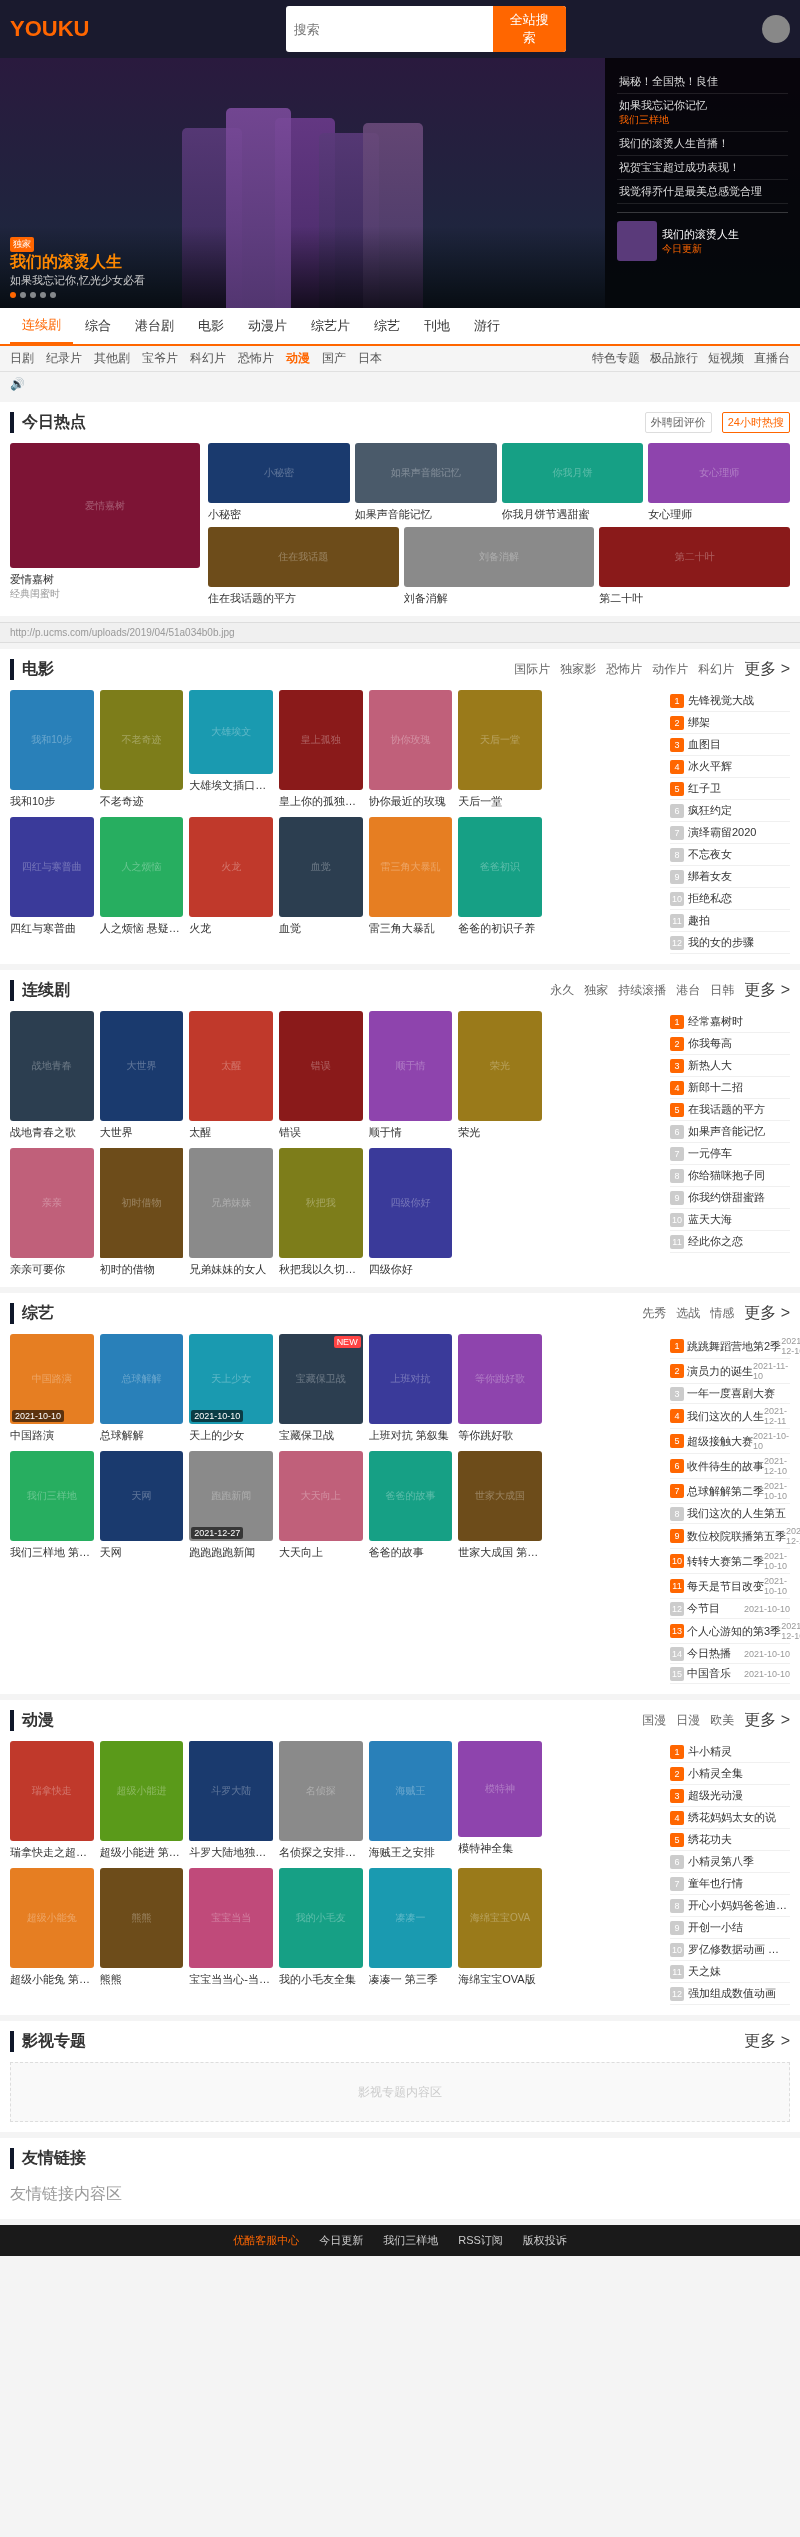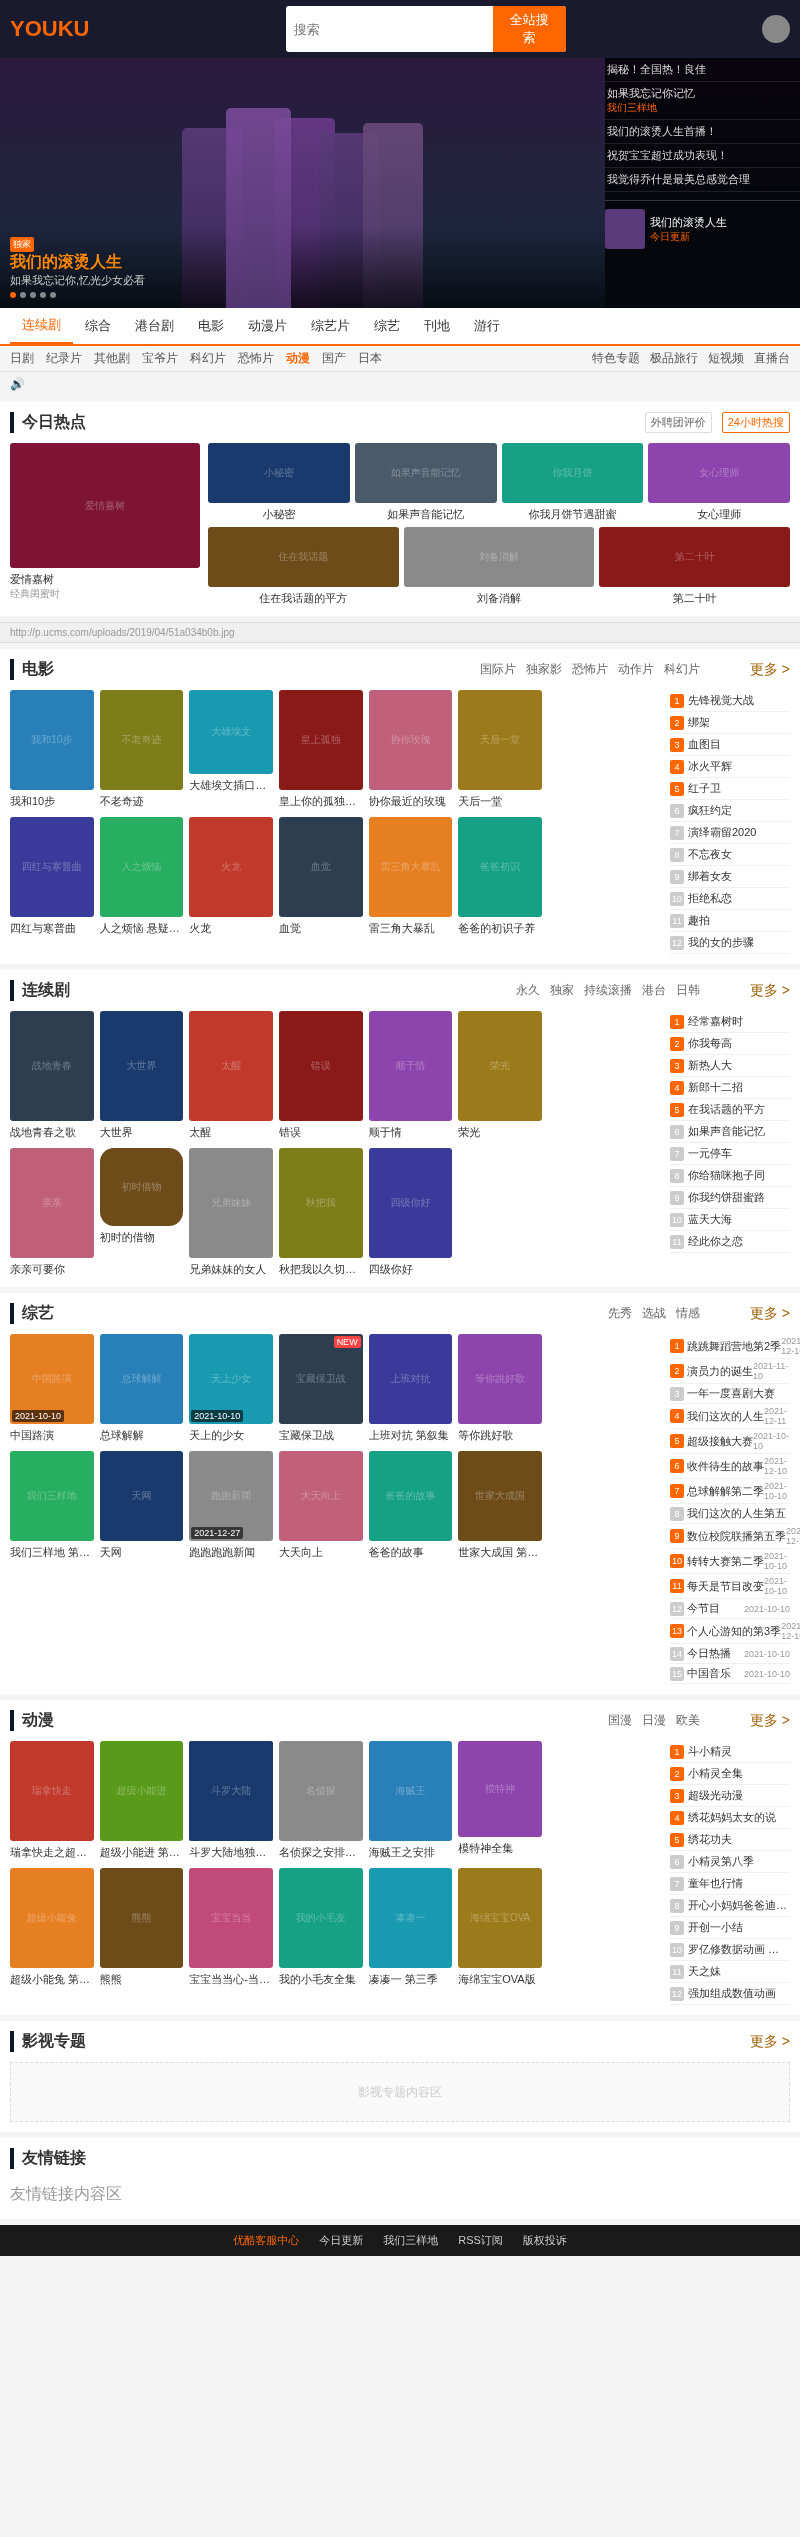--- a/index.html
+++ b/index.html
@@ -21,21 +21,21 @@
     
     
     .volume-icon { padding: 5px 10px; color: #999; }
     
     
     .section { background: #fff; margin: 6px 0; padding: 10px; }
     .section-header { display: flex; align-items: center; justify-content: space-between; margin-bottom: 10px; }
     .section-title { font-size: 16px; font-weight: bold; color: #333; border-left: 4px solid #0f172a; padding-left: 8px; }
     .section-tabs { display: flex; gap: 10px; align-items: center; }
     .section-tab { color: #666; cursor: pointer; font-size: 12px; }
-    .more-link { color: #a16207; font-size: 14px; cursor: pointer; margin-left: 40px; }
+    .more-link { color: #404040; font-size: 16px; cursor: pointer; }
     .time-btn { color: #666; font-size: 11px; cursor: pointer; padding: 2px 5px; border: 1px solid #ddd; border-radius: 2px; }
     .time-btn.active { color: #ff6600; border-color: #ff6600; }
     .card { cursor: pointer; flex-shrink: 0; }
     .card-thumb { background: #ccc; position: relative; overflow: hidden; }
     .card-label { font-size: 11px; color: #333; margin-top: 4px; white-space: nowrap; overflow: hidden; text-overflow: ellipsis; }
     .card-sub { font-size: 10px; color: #999; }
     
     
     .movie-grid { display: flex; gap: 6px; flex-wrap: wrap; }
     .movie-card { width: calc((100% - 5 * 6px - 120px) / 6); }
@@ -88,42 +88,42 @@
     .thumb-gold { background: #9a7a1a !important; }
     .thumb-pink { background: #c04a7a !important; }
     .footer-nav { background: #1a1a1a; padding: 8px; display: flex; justify-content: center; gap: 20px; }
     .footer-nav-item { color: #ccc; font-size: 11px; cursor: pointer; }
     .footer-nav-item.orange { color: #ff6600; }
     
     
     .hot-layout { display: flex; gap: 8px; }
     .hot-big { width: 190px; flex-shrink: 0; }
     .hot-big .card-thumb { height: 125px; border-radius: 3px; background: #6a3a6a; }
-    .hot-rest { flex: 1; text-align: center; }
+    .hot-rest { flex: 1; }
     .hot-4col { display: flex; gap: 5px; }
     .hot-col { flex: 1; }
     .hot-col .card-thumb { height: 60px; border-radius: 3px; background: #5a6a7a; }
     .hot-row2 { display: flex; gap: 5px; margin-top: 5px; }
     .hot-row2-item { flex: 1; }
     .hot-row2-item .card-thumb { height: 60px; border-radius: 3px; background: #7a5a5a; }
     
     
     .nav2 { background: #f5f5f5; padding: 4px 10px; display: flex; gap: 12px; border-bottom: 1px solid #e0e0e0; }
     .nav2-item { color: #555; font-size: 12px; cursor: pointer; }
     .nav2-item.selected { color: #ff6600; font-weight: bold; }
     
     
     .featured-area { background: linear-gradient(180deg, #2a1a3e 0%, #1a2a3e 100%); height: 250px; position: relative; display: flex; align-items: stretch; }
     .featured-main { flex: 1; position: relative; overflow: hidden; }
     .featured-overlay { position: absolute; bottom: 0; left: 0; right: 0; background: linear-gradient(transparent, rgba(0,0,0,0.7)); padding: 10px; }
     .featured-overlay-title { color: #ff8800; font-size: 16px; font-weight: bold; }
     .featured-dots { display: flex; gap: 4px; margin-top: 4px; }
     .featured-dot { width: 6px; height: 6px; border-radius: 50%; background: rgba(255,255,255,0.5); cursor: pointer; }
     .featured-dot.active { background: #ff6600; }
-    .featured-sidebar { width: 195px; background: rgba(0,0,0,0.8); padding: 0; overflow: hidden; }
+    .featured-sidebar { width: 195px; background: rgba(0,0,0,0.8); padding: 12px; overflow: hidden; }
     .featured-sidebar-item { padding: 4px 2px; border-bottom: 1px solid rgba(255,255,255,0.1); cursor: pointer; }
     .featured-sidebar-title { color: #ddd; font-size: 11px; }
     .featured-sidebar-sub { color: #ff6600; font-size: 10px; }
     
     
     .tag { display: inline-block; background: #ff6600; color: #fff; font-size: 9px; padding: 1px 3px; border-radius: 2px; margin-right: 2px; }
     
     
     .rank-panel { width: 120px; }
     
@@ -511,21 +511,21 @@
         </div>
       </div>
       <div class="movie-grid" style="margin-top:8px;">
         <div class="card drama-card">
           <div class="card-thumb thumb-rose" style="height:110px;border-radius:3px;">
               <div class="img-placeholder">亲亲</div>
             </div>
           <div class="card-label">亲亲可要你</div>
         </div>
         <div class="card drama-card">
-          <div class="card-thumb thumb-brown" style="height:78px;border-radius:14px;">
+          <div class="card-thumb thumb-brown" style="height:110px;border-radius:1px;">
               <div class="img-placeholder">初时借物</div>
             </div>
           <div class="card-label">初时的借物</div>
         </div>
         <div class="card drama-card">
           <div class="card-thumb thumb-gray" style="height:110px;border-radius:3px;">
               <div class="img-placeholder">兄弟妹妹</div>
             </div>
           <div class="card-label">兄弟妹妹的女人</div>
         </div>

